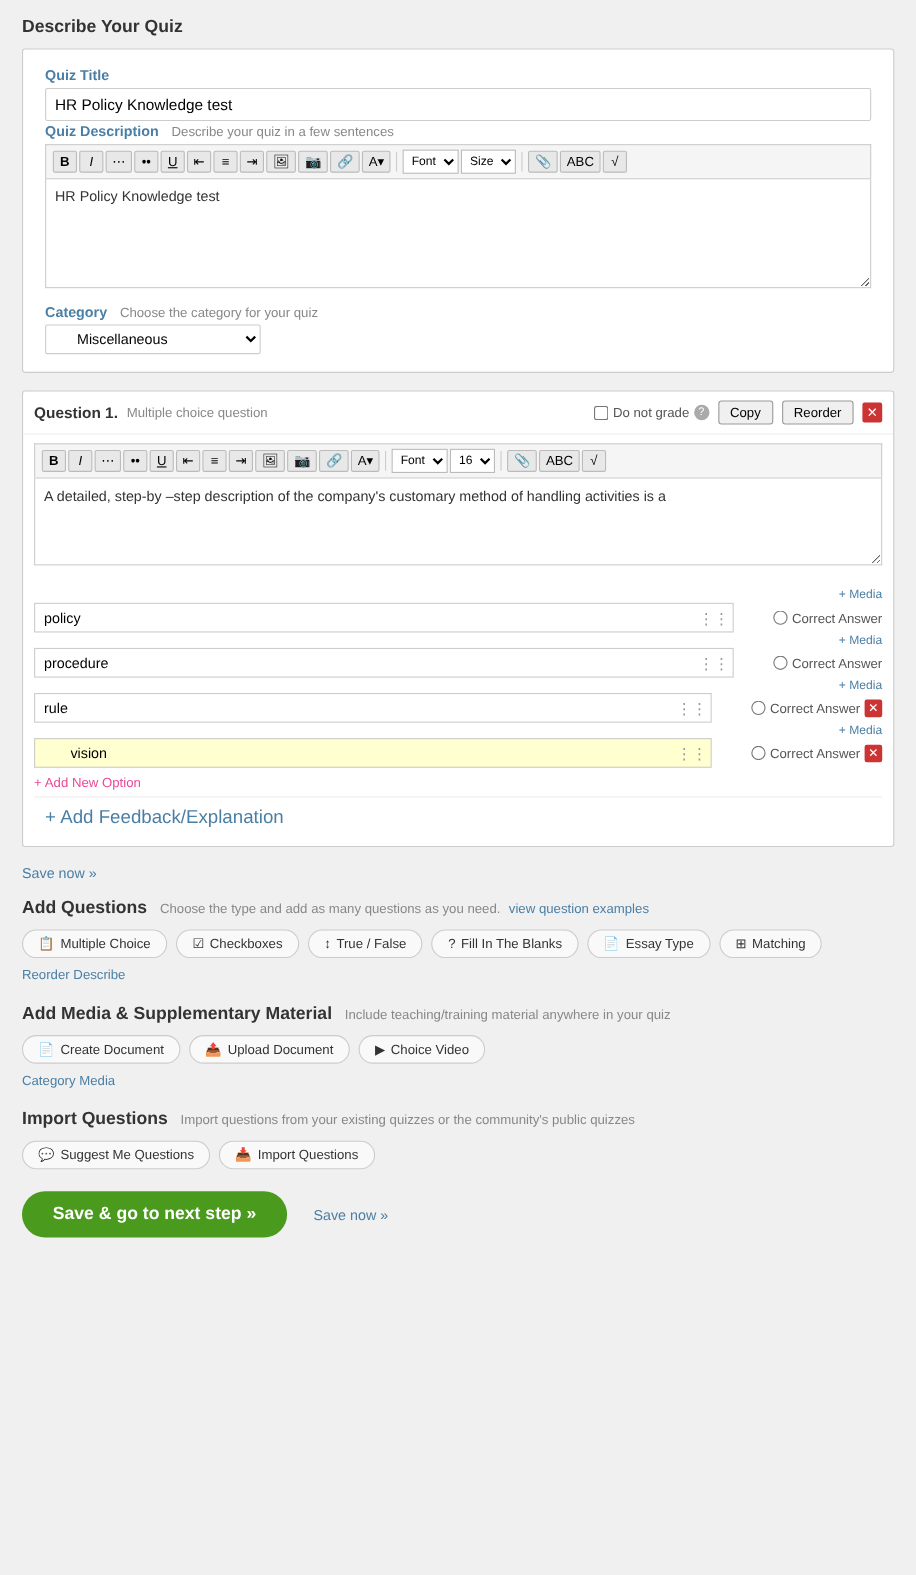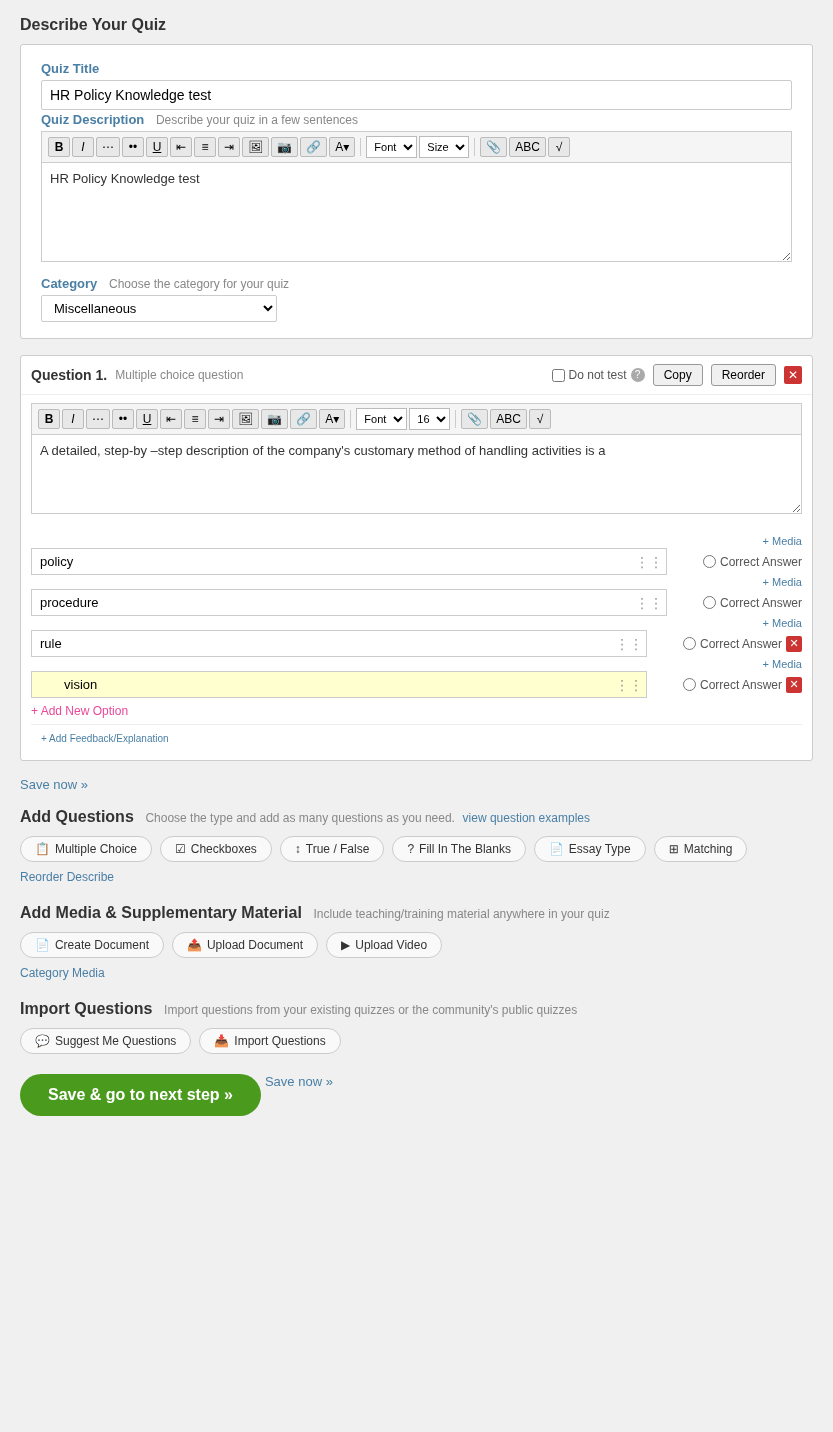--- a/index.html
+++ b/index.html
@@ -103,22 +103,22 @@
       overflow: auto;
     }
     .editor-area-sm {
       min-height: 80px;
     }
     .category-row {
       margin-top: 14px;
     }
     .category-select {
       border: 1px solid #ccc;
-      padding: 4px 8px;
-      width: 236px;
+      padding: 4px 24px;
+      width: 196px;
       font-size: 13px;
       border-radius: 2px;
       background: #fff;
     }
     
     .question-card {
       background: #fff;
       border: 1px solid #ccc;
       border-radius: 3px;
       padding: 0;
@@ -255,21 +255,21 @@
     }
     .add-new-option {
       font-size: 12px;
       color: #ec4899;
       text-decoration: none;
       cursor: pointer;
       display: inline-block;
       margin-top: 6px;
     }
     .add-feedback-link {
-      font-size: 10px;
+      font-size: 17px;
       color: #4a7fa5;
       text-decoration: none;
       cursor: pointer;
       display: block;
       padding: 8px 10px;
       border-top: 1px solid #eee;
       margin-top: 6px;
     }
     .save-now-link {
       font-size: 13px;
@@ -320,21 +320,22 @@
     .reorder-link {
       font-size: 12px;
       color: #4a7fa5;
       text-decoration: none;
       display: inline-block;
       margin-top: 8px;
     }
     .save-bottom {
       margin-top: 20px;
       display: flex;
-      gap: 4px;
+      align-items: center;
+      gap: 24px;
     }
     .save-next-btn {
       background: #4a9a1e;
       color: #fff;
       border: none;
       border-radius: 25px;
       padding: 12px 28px;
       font-size: 16px;
       font-weight: bold;
       cursor: pointer;
@@ -416,21 +417,21 @@
 
   
   <div class="question-card">
 
     <div class="question-header">
       <span class="question-title">Question 1.</span>
       <span class="question-type-label">Multiple choice question</span>
       <div class="header-spacer"></div>
       <div class="do-not-grade">
         <input type="checkbox" style="">
-        <span>Do not test</span>
+        <span>Do not grade</span>
         <span class="help-icon">?</span>
       </div>
       <button class="btn-copy">Copy</button>
       <button class="btn-reorder">Reorder</button>
       <button class="btn-close">✕</button>
     </div>
 
     <div class="question-body">
 
       <div class="toolbar">
@@ -576,21 +577,21 @@
       <button class="pill-btn">
         <span>📄</span>
         <span>Create Document</span>
       </button>
       <button class="pill-btn">
         <span>📤</span>
         <span>Upload Document</span>
       </button>
       <button class="pill-btn">
         <span>▶</span>
-        <span>Upload Video</span>
+        <span>Choice Video</span>
       </button>
     </div>
     <a class="reorder-link">Category Media</a>
   </div>
 
   
   <div class="import-section">
     <span class="section-header">Import Questions</span>
     <span class="section-subtitle">Import questions from your existing quizzes or the community's public quizzes</span>
     <div class="pill-buttons">

